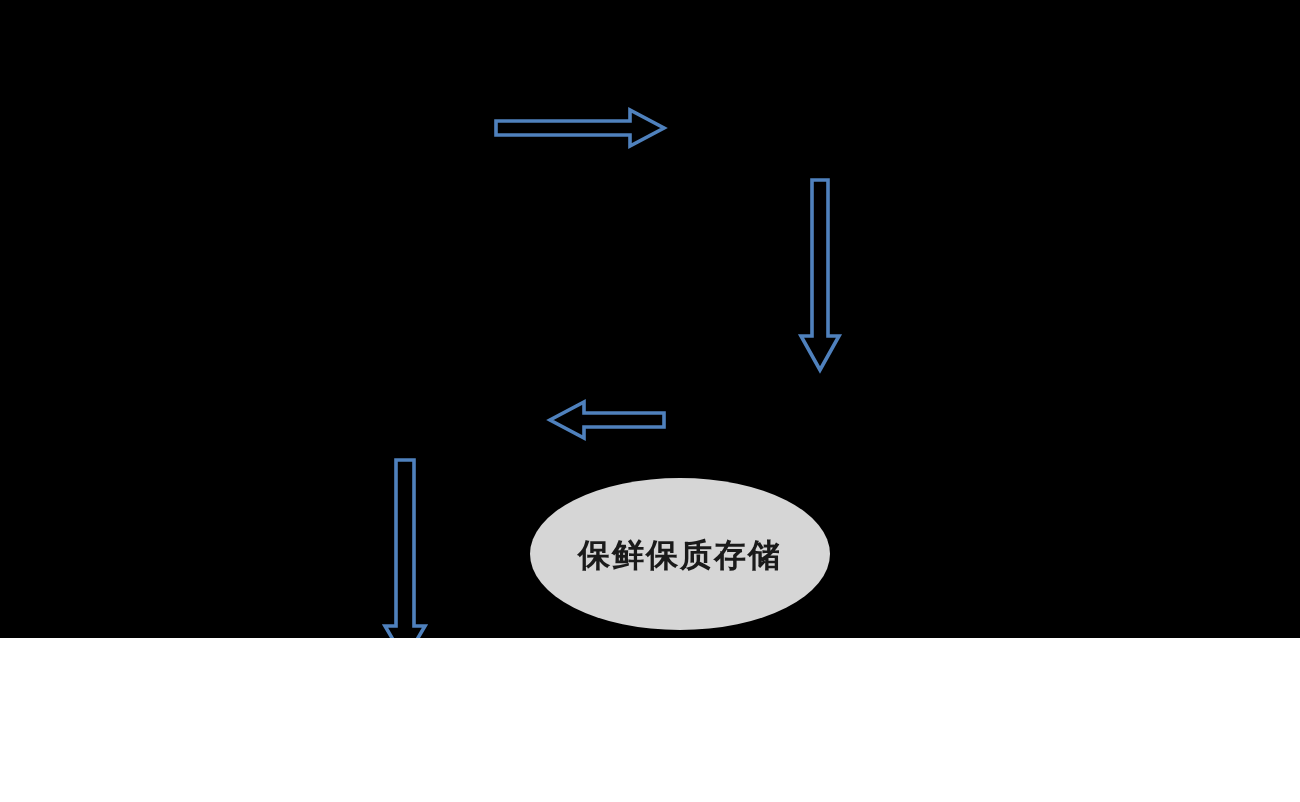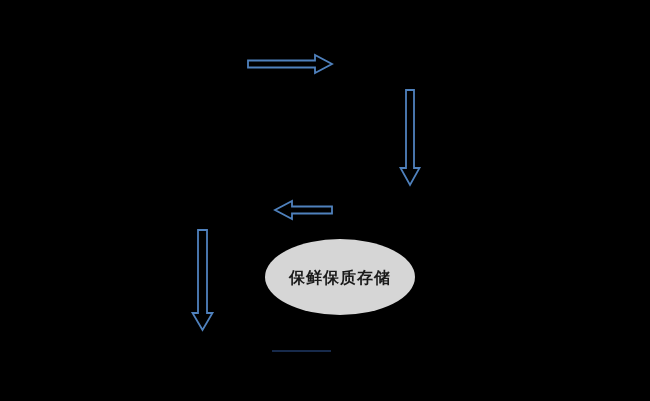--- a/index.html
+++ b/index.html
@@ -2,21 +2,21 @@
 <html><head>
 <meta charset="utf-8">
 <style>
   html, body {
     margin: 0;
     padding: 0;
   }
   .canvas {
     position: relative;
     width: 650px;
-    height: 401px;
+    height: 319px;
     overflow: hidden;
   }
   .canvas svg {
     display: block;
   }
   .node-label {
     font-family: "DejaVu Sans", "Liberation Sans", sans-serif;
     font-size: 16px;
     font-weight: bold;
     letter-spacing: 1px;

